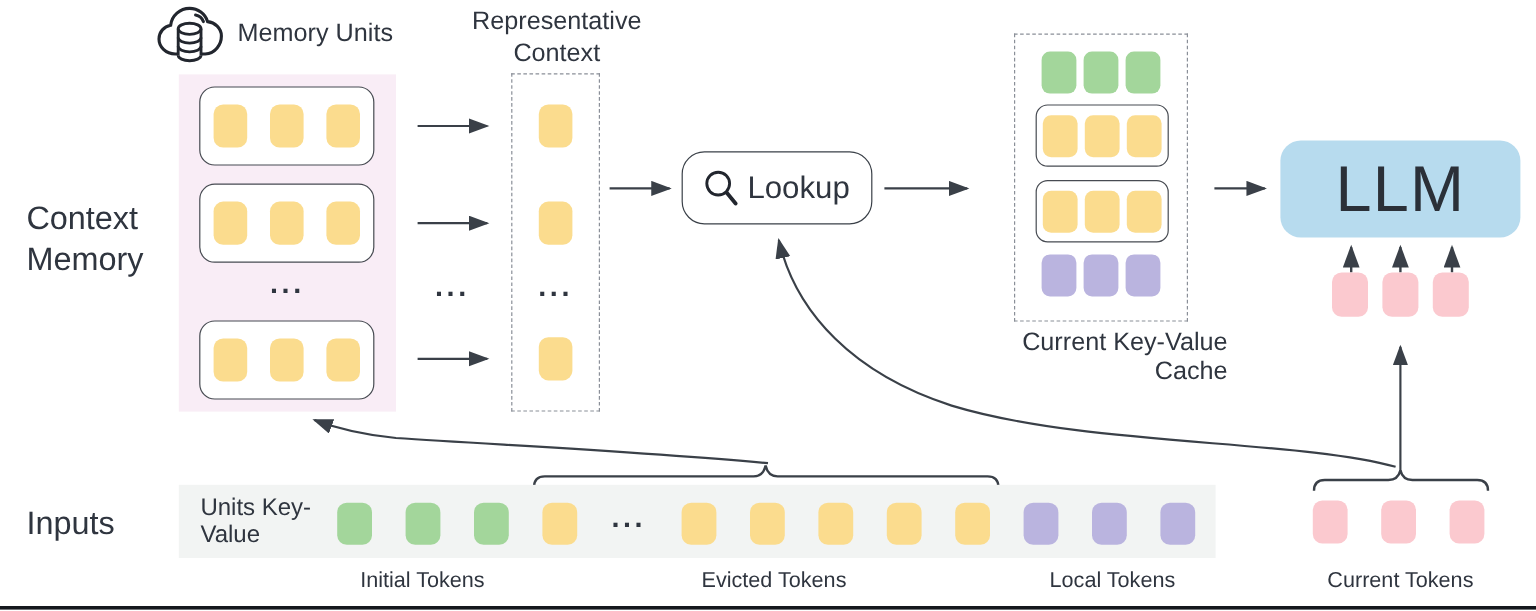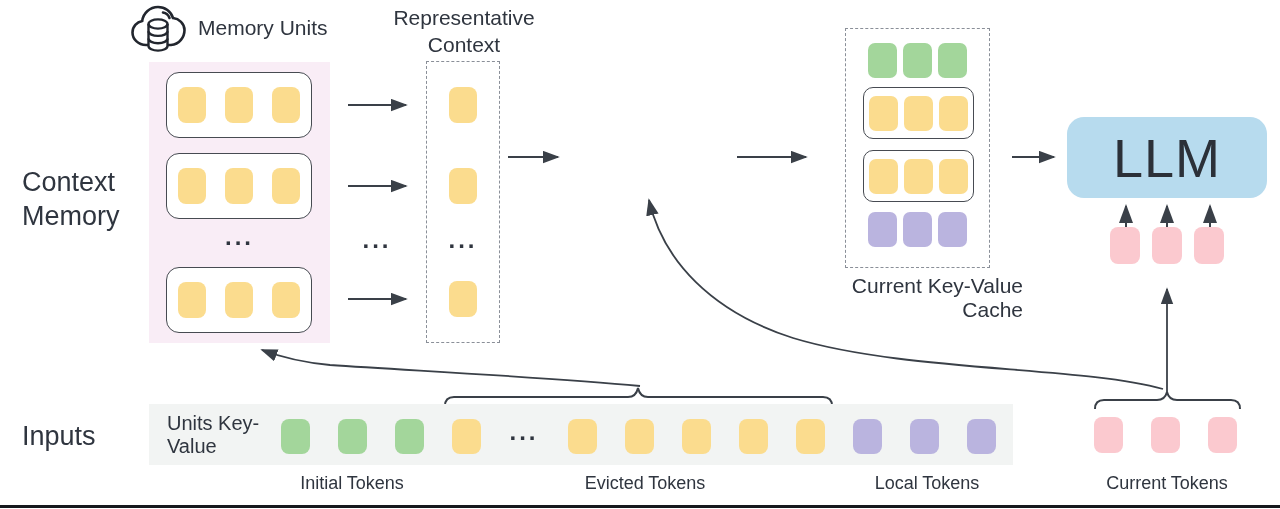--- a/index.html
+++ b/index.html
@@ -153,20 +153,27 @@
 
   <div class="abs dots center" style="left:377px;top:225px;">...</div>
 
   <div class="abs rep-box">
     <div class="tk y" style="top:25px;"></div>
     <div class="tk y" style="top:106px;"></div>
     <div class="abs dots" style="left:0;width:72px;top:163px;text-align:center;">...</div>
     <div class="tk y" style="top:219px;"></div>
   </div>
 
+  <div class="abs lookup-btn">
+    <svg width="28" height="31" viewBox="0 0 28 31">
+      <circle cx="11.5" cy="12" r="9.5" stroke="#22262e" stroke-width="2.4" fill="none"></circle>
+      <line x1="18.5" y1="19.5" x2="26" y2="28.5" stroke="#22262e" stroke-width="3.2" stroke-linecap="round"></line>
+    </svg>
+    <span>Lookup</span>
+  </div>
 
   <div class="abs cache-box">
     <div class="cache-row" style="left:22px;top:14px;">
       <div class="tk g"></div>
       <div class="tk g"></div>
       <div class="tk g"></div>
     </div>
     <div class="cache-unit" style="top:58px;">
       <div class="tk y"></div>
       <div class="tk y"></div>

